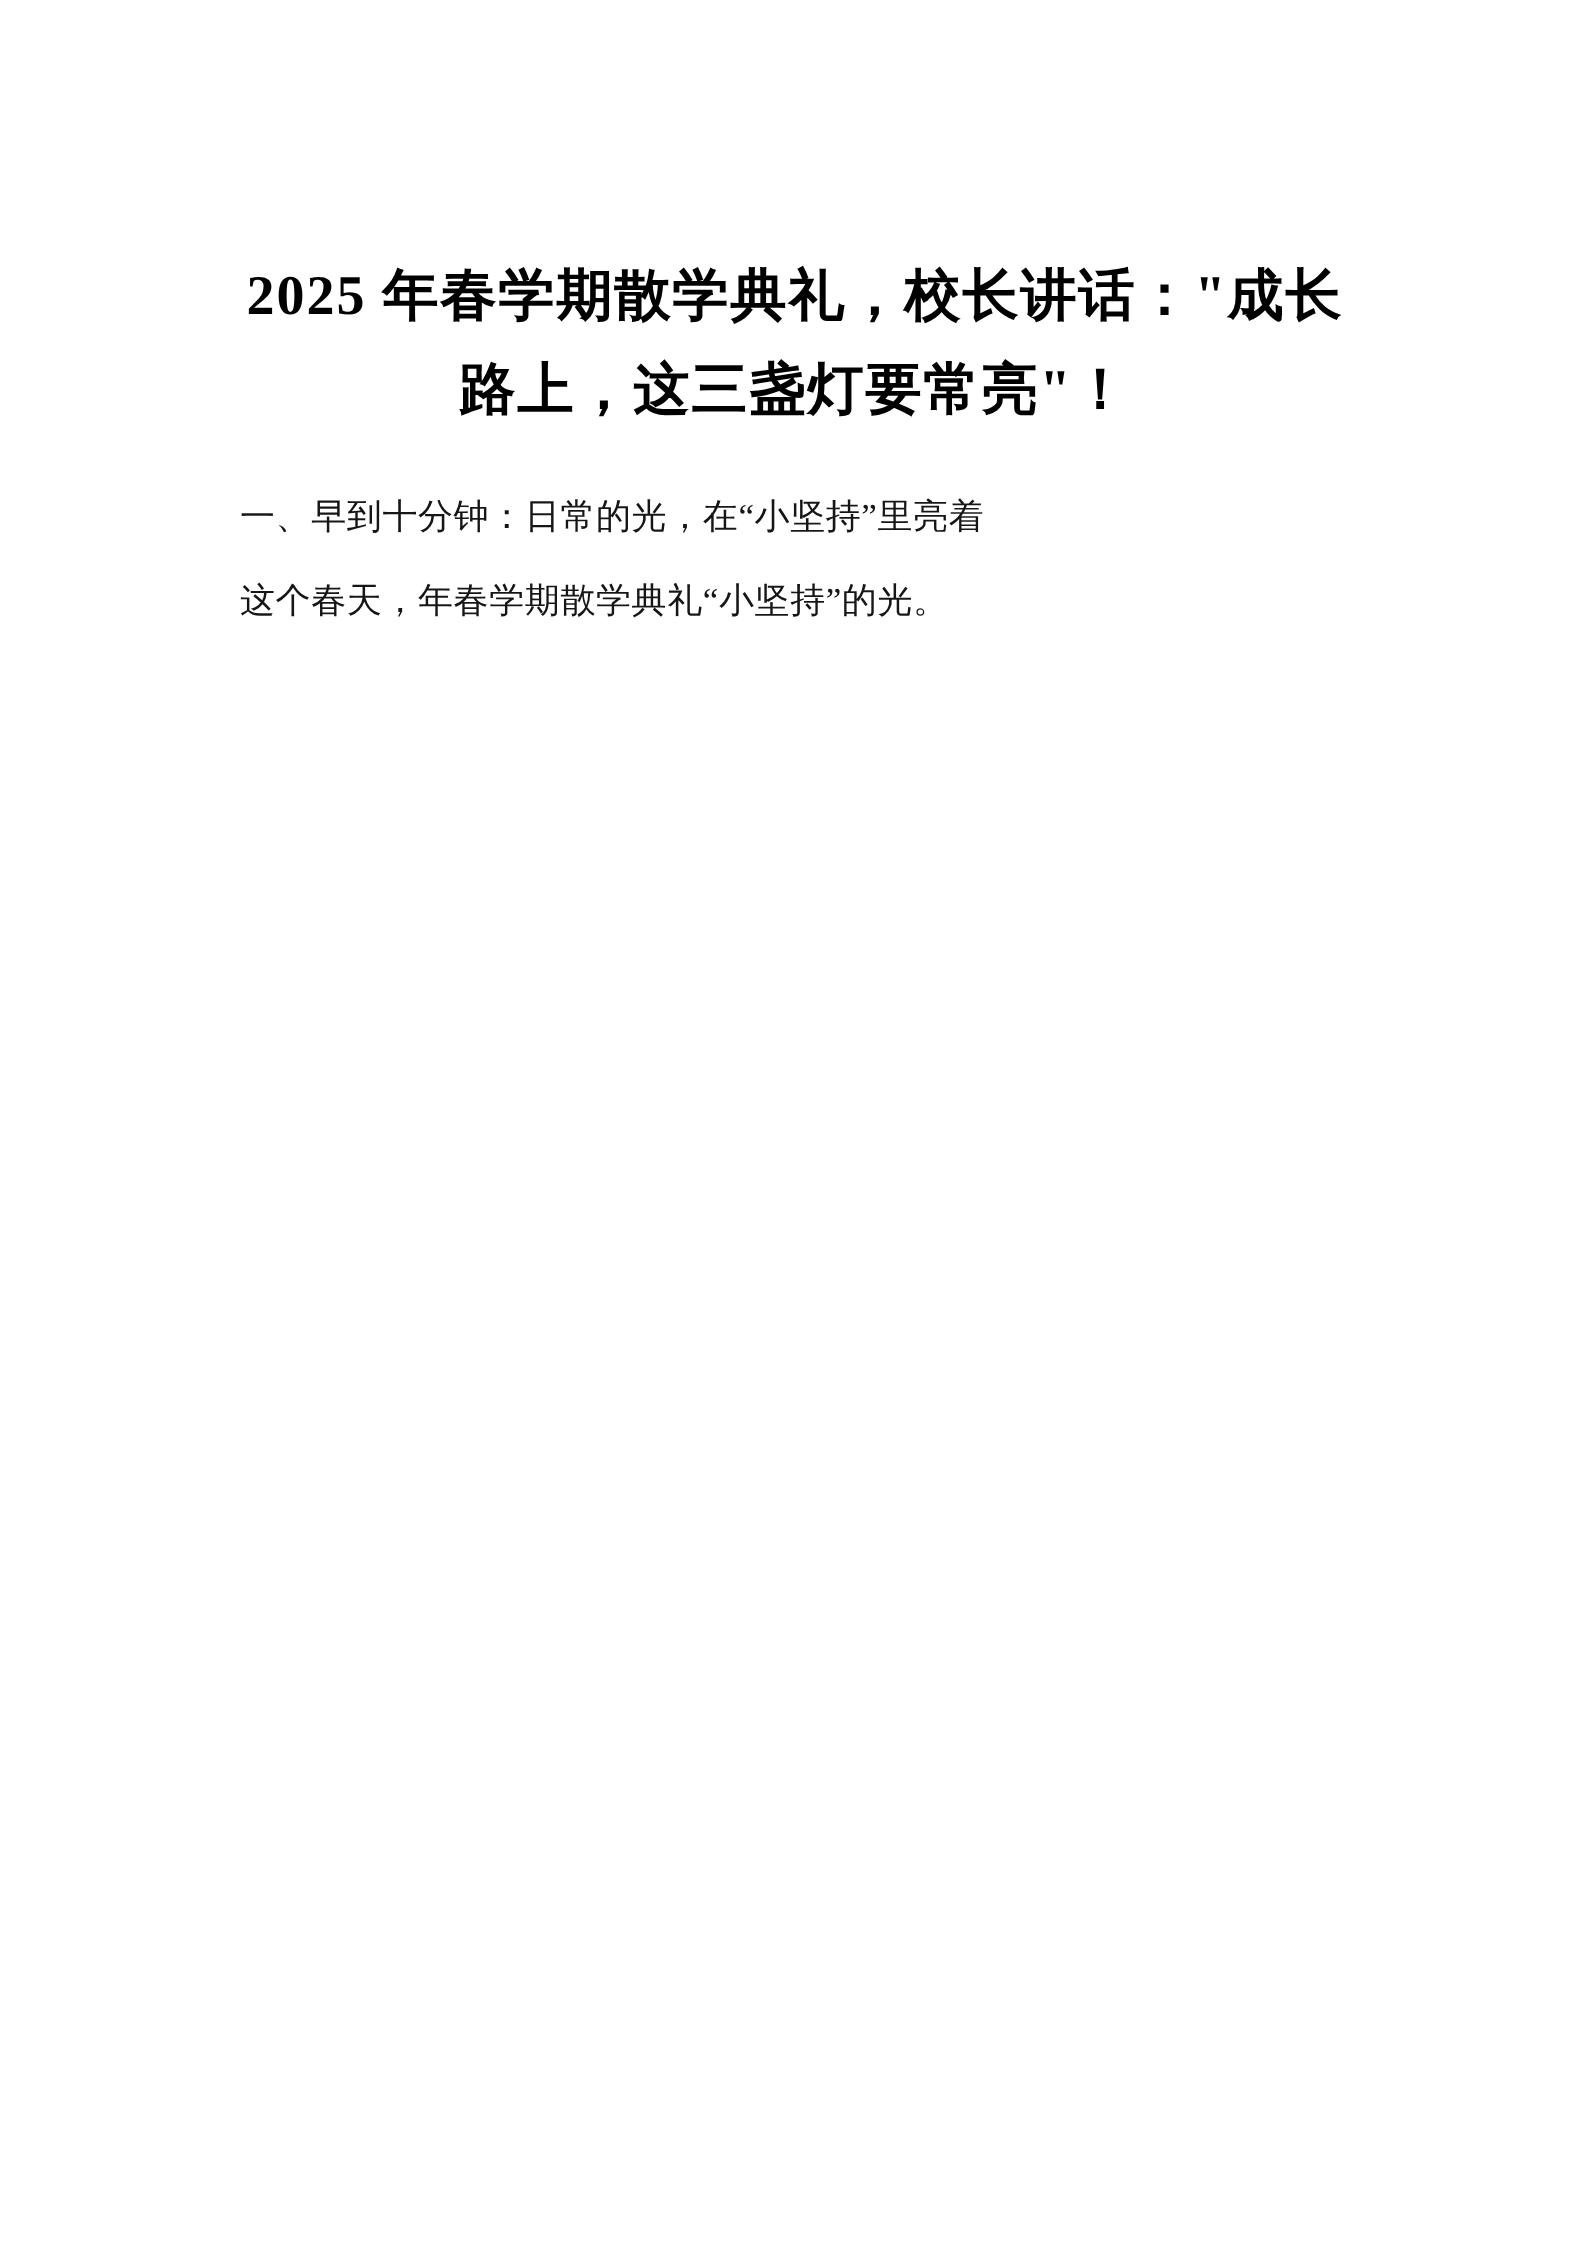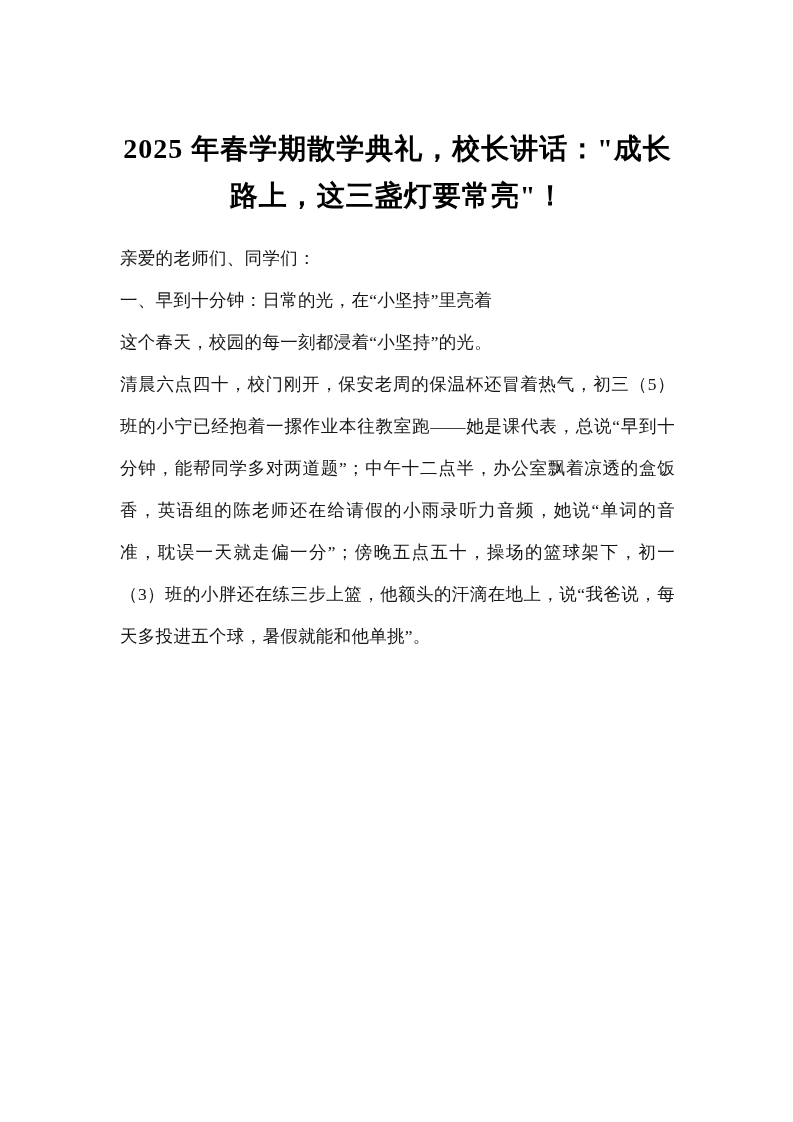--- a/index.html
+++ b/index.html
@@ -51,20 +51,18 @@
 
 <div class="page">
   <div class="content">
 
     <h1 class="doc-title">
       <span class="title-line">2025 年春学期散学典礼，校长讲话："成长</span>
       <span class="title-line">路上，这三盏灯要常亮"！</span>
     </h1>
 
     <div class="doc-body">
-      <p>亲爱的老师们、同学们：</p>
       <p>一、早到十分钟：日常的光，在“小坚持”里亮着</p>
-      <p>这个春天，校园的每一刻都浸着“小坚持”的光。</p>
-      <p>清晨六点四十，校门刚开，保安老周的保温杯还冒着热气，初三（5）班的小宁已经抱着一摞作业本往教室跑——她是课代表，总说“早到十分钟，能帮同学多对两道题”；中午十二点半，办公室飘着凉透的盒饭香，英语组的陈老师还在给请假的小雨录听力音频，她说“单词的音准，耽误一天就走偏一分”；傍晚五点五十，操场的篮球架下，初一（3）班的小胖还在练三步上篮，他额头的汗滴在地上，说“我爸说，每天多投进五个球，暑假就能和他单挑”。</p>
+      <p>这个春天，年春学期散学典礼“小坚持”的光。</p>
     </div>
 
   </div>
 </div>
 
 </body></html>

